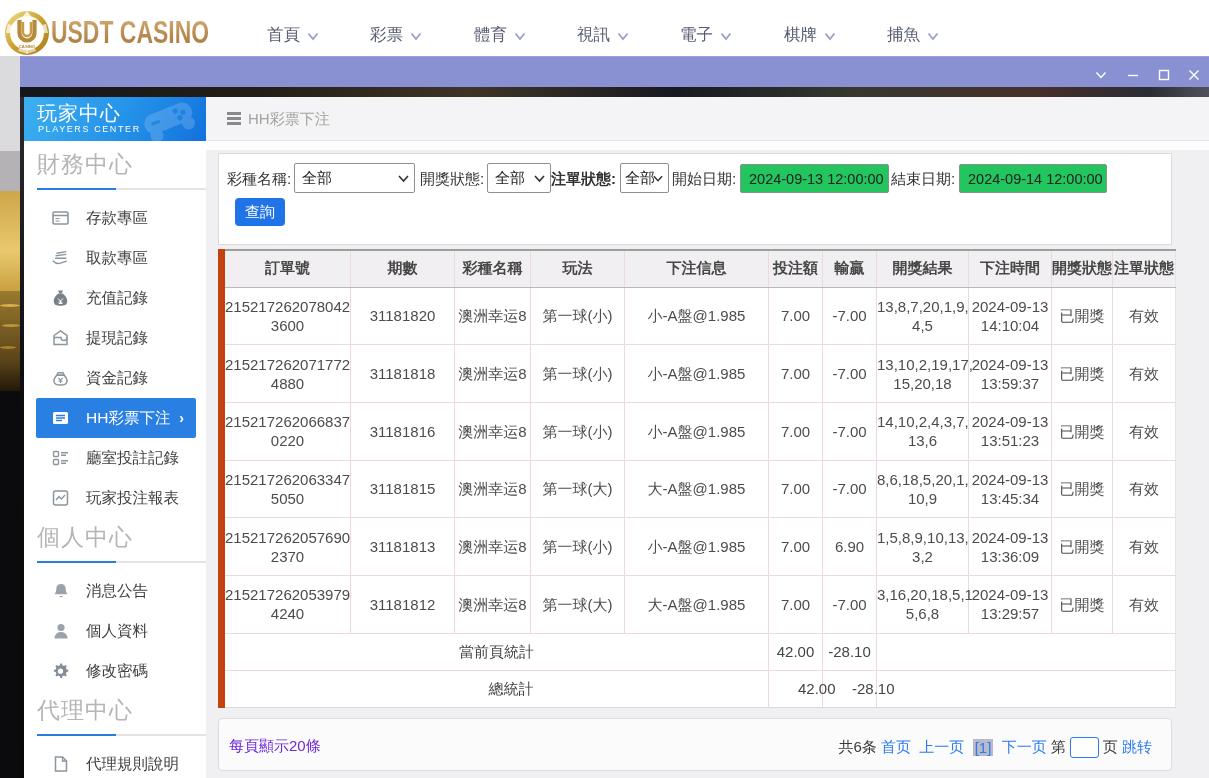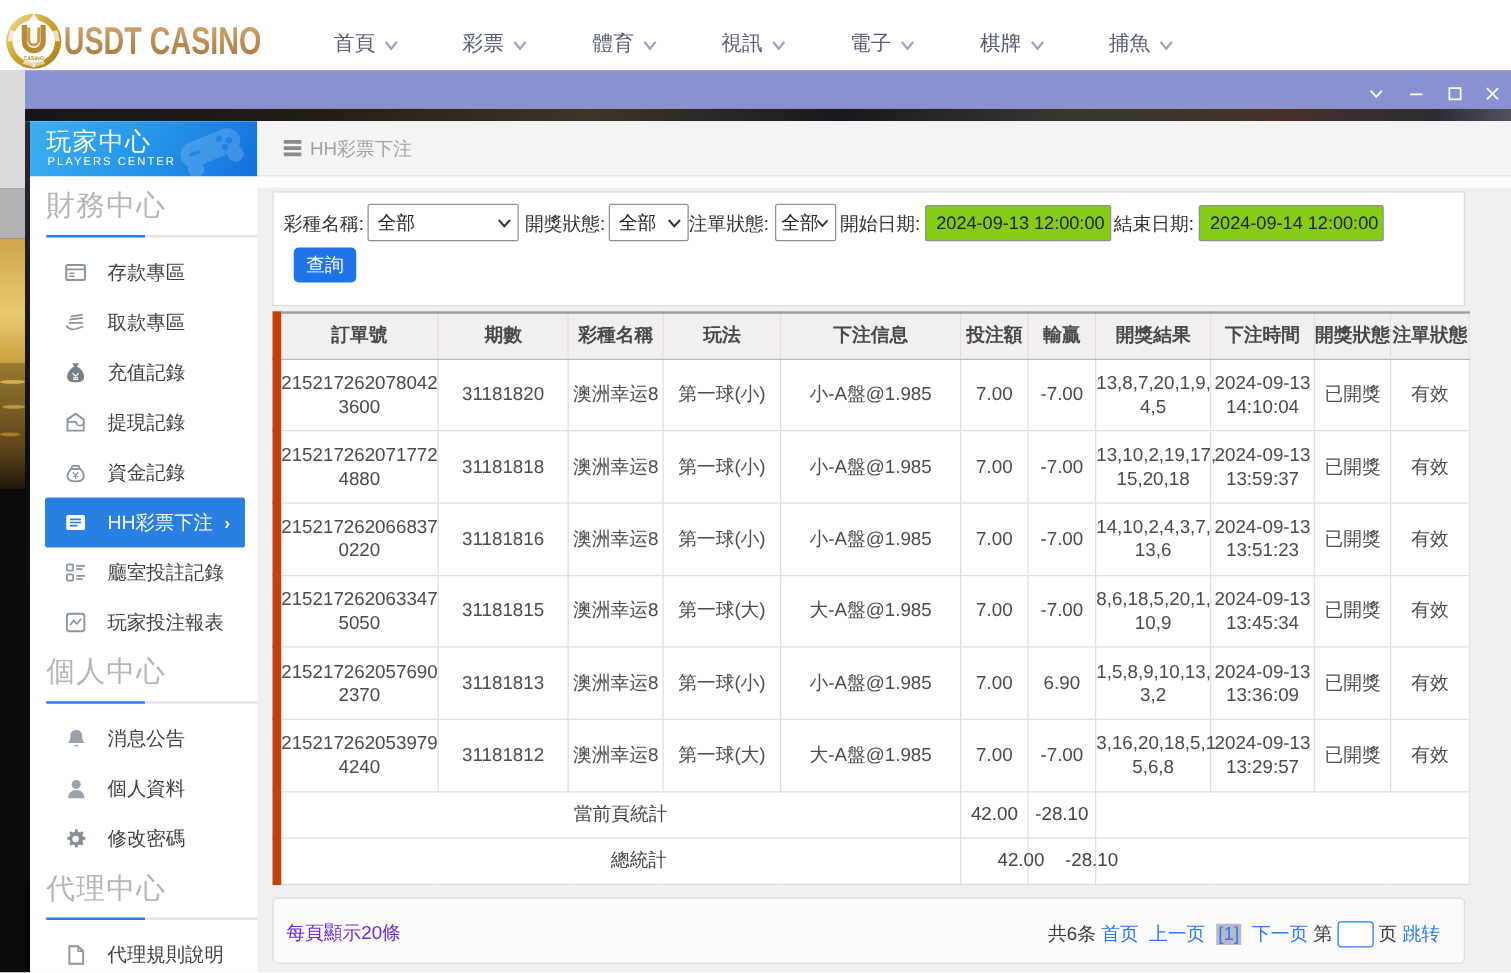--- a/index.html
+++ b/index.html
@@ -50,21 +50,21 @@
 #crumb { height:44px; background:#f4f4f6; border-bottom:1px solid #e6e6e8; position:relative; }
 #crumb .ham { position:absolute; left:21px; top:15px; width:14px; height:13px; }
 #crumb .ham div { height:2.5px; background:#8a8a8a; margin-bottom:2.6px; }
 #crumb .bt { position:absolute; left:42px; top:13px; font-size:15px; color:#a5a19d; }
 #whitegap { height:9px; background:#fdfdfd; }
 
 #filter { position:absolute; left:12px; top:56px; width:954px; height:92px; background:#fff; border:1px solid #dadada; }
 #filter .lb { position:absolute; top:16px; font-size:15px; color:#333; }
 #filter .sel { position:absolute; top:9px; height:30px; border:1px solid #8f8f8f; border-radius:2px; background:#fff; font-size:15px; color:#222; display:flex; align-items:center; padding-left:7px; }
 #filter .sel svg { position:absolute; right:5px; top:10px; }
-#filter .inp { position:absolute; top:10px; height:29px; border:1px solid #8f8f8f; border-radius:2px; background:#84cc16; font-size:14.5px; white-space:nowrap; color:#222; display:flex; align-items:center; padding-left:8px; }
+#filter .inp { position:absolute; top:10px; height:29px; border:1px solid #8f8f8f; border-radius:2px; background:#22c55e; font-size:14.5px; white-space:nowrap; color:#222; display:flex; align-items:center; padding-left:8px; }
 #qbtn { position:absolute; left:16px; top:44px; width:50px; height:28px; background:#2173e8; border-radius:4px; color:#fff; font-size:15px; display:flex; align-items:center; justify-content:center; }
 
 
 #tblwrap { position:absolute; left:12px; top:152px; width:954px; }
 table { border-collapse:collapse; table-layout:fixed; width:954px; font-size:15px; color:#4c4c4c; background:#fff; }
 th { height:37px; background:#f1eff1; font-weight:bold; font-size:15px; white-space:nowrap; color:#474747; border-right:1px solid #ecd9d9; border-bottom:1px solid #b8b8b8; }
 thead tr { border-top:2px solid #9d9d9d; }
 td { text-align:center; vertical-align:middle; border-right:1px solid #ecd9d9; border-bottom:1px solid #ecd9d9; line-height:19px; }
 tr.dr td { height:57.7px; }
 tr.sr td { height:37px; color:#454545; }
@@ -271,21 +271,21 @@
 
         <div id="filter">
           <span class="lb" style="left:8px;">彩種名稱:</span>
           <div class="sel" style="left:75px; width:121px;">全部<svg width="11" height="9" viewBox="0 0 11 9">
                 <path d="M1 2 l4.5 5 L10 2" fill="none" stroke="#333" stroke-width="1.6"></path>
               </svg></div>
           <span class="lb" style="left:201px;">開獎狀態:</span>
           <div class="sel" style="left:268px; width:64px;">全部<svg width="11" height="9" viewBox="0 0 11 9">
                 <path d="M1 2 l4.5 5 L10 2" fill="none" stroke="#333" stroke-width="1.6"></path>
               </svg></div>
-          <span class="lb" style="left:332px;">注單狀態:</span>
+          <span class="lb" style="left:332px;font-weight:bold;">注單狀態:</span>
           <div class="sel" style="left:401px; width:49px; padding-left:4px;">全部<svg width="10" height="9" viewBox="0 0 11 9">
                 <path d="M1 2 l4.5 5 L10 2" fill="none" stroke="#333" stroke-width="1.6"></path>
               </svg></div>
           <span class="lb" style="left:453px;">開始日期:</span>
           <div class="inp" style="left:521px; width:149px;">2024-09-13 12:00:00</div>
           <span class="lb" style="left:672px;">結束日期:</span>
           <div class="inp" style="left:740px; width:148px;">2024-09-14 12:00:00</div>
           <div id="qbtn">查詢</div>
         </div>
 

